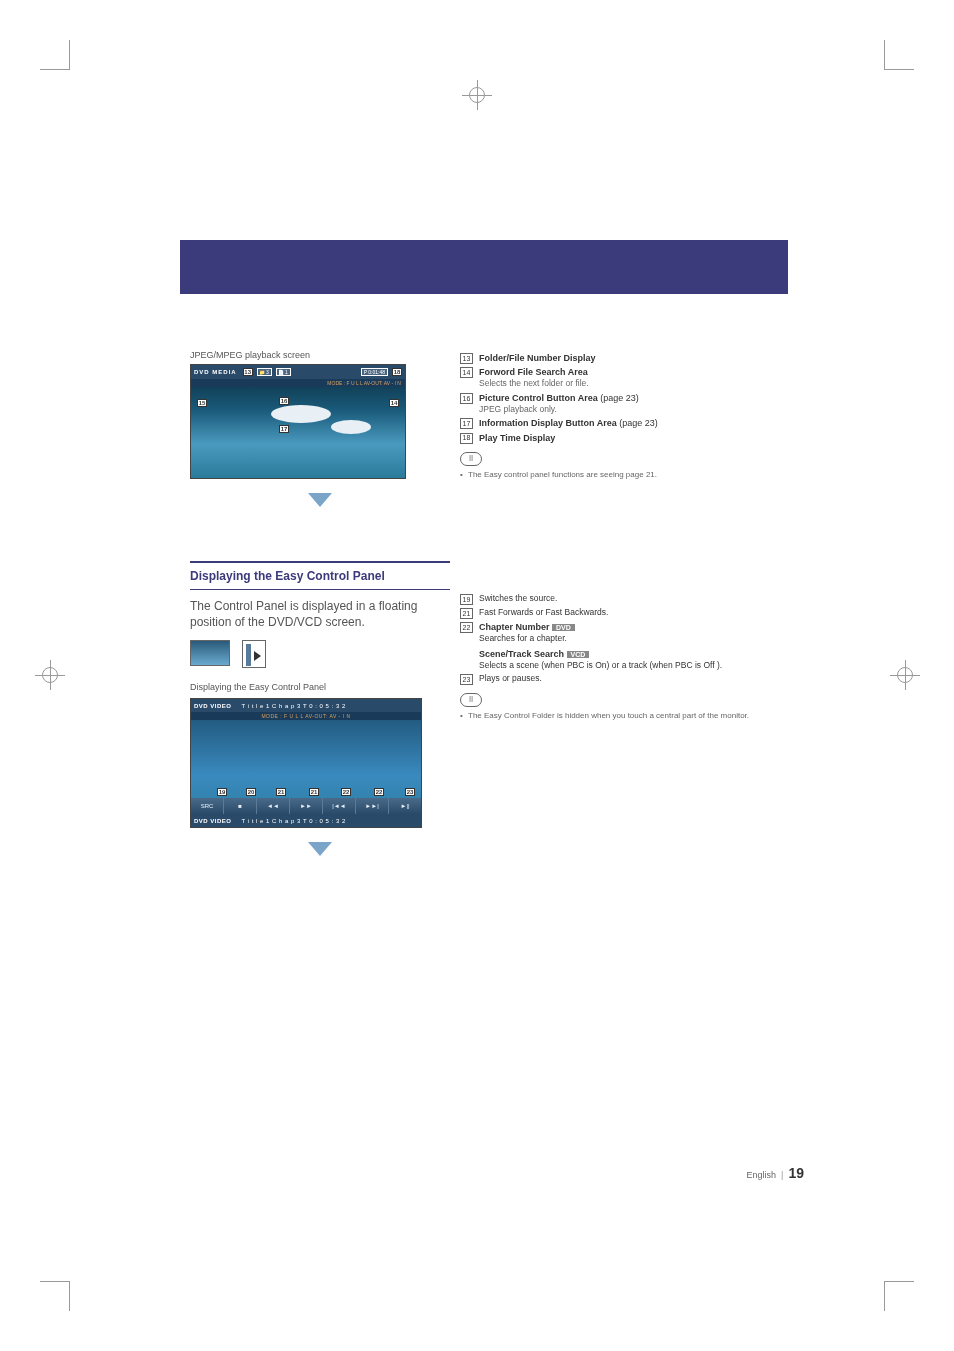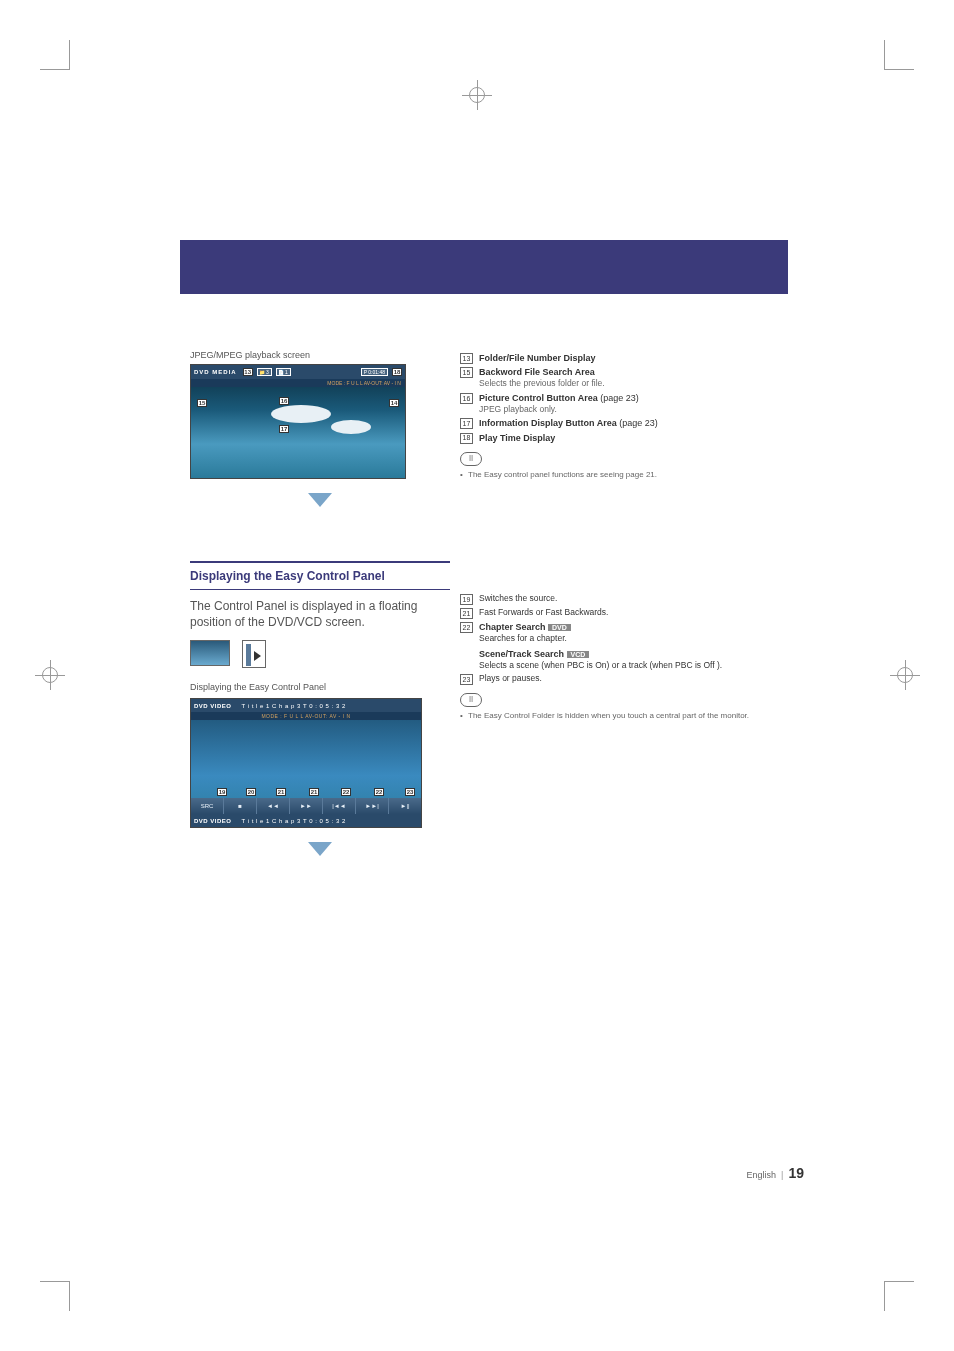--- a/index.html
+++ b/index.html
@@ -118,24 +118,24 @@
       <div class="arrow-down"></div>
     </div>
     <div class="col-right">
       <div class="list-item">
         <div class="num-box">13</div>
         <div class="li-body">
             <div class="li-title"><b>Folder/File Number Display</b></div>
           </div>
       </div>
       <div class="list-item">
-        <div class="num-box">15</div>
-        <div class="li-body">
-            <div class="li-title"><b>Backword File Search Area</b></div>
-            <div class="li-desc">Selects the previous folder or file.</div>
+        <div class="num-box">14</div>
+        <div class="li-body">
+            <div class="li-title"><b>Forword File Search Area</b></div>
+            <div class="li-desc">Selects the next folder or file.</div>
           </div>
       </div>
       <div class="list-item">
         <div class="num-box">16</div>
         <div class="li-body">
             <div class="li-title"><b>Picture Control Button Area</b><span> (page 23)</span></div>
             <div class="li-desc">JPEG playback only.</div>
           </div>
       </div>
       <div class="list-item">
@@ -203,21 +203,21 @@
       </div>
       <div class="list-item">
         <div class="num-box">21</div>
         <div class="li-body">
             <div class="li-desc" style="color:#333">Fast Forwards or Fast Backwards.</div>
           </div>
       </div>
       <div class="list-item">
         <div class="num-box">22</div>
         <div class="li-body">
-          <div class="li-title"><b>Chapter Search</b> <span class="badge">DVD</span></div>
+          <div class="li-title"><b>Chapter Number</b> <span class="badge">DVD</span></div>
           <div class="li-desc" style="color:#333">Searches for a chapter.</div>
           <div class="li-title" style="margin-top:3px"><b>Scene/Track Search</b> <span class="badge">VCD</span></div>
           <div class="li-desc" style="color:#333">Selects a scene (when PBC is On) or a track (when PBC is Off ).</div>
         </div>
       </div>
       <div class="list-item">
         <div class="num-box">23</div>
         <div class="li-body">
             <div class="li-desc" style="color:#333">Plays or pauses.</div>
           </div>

